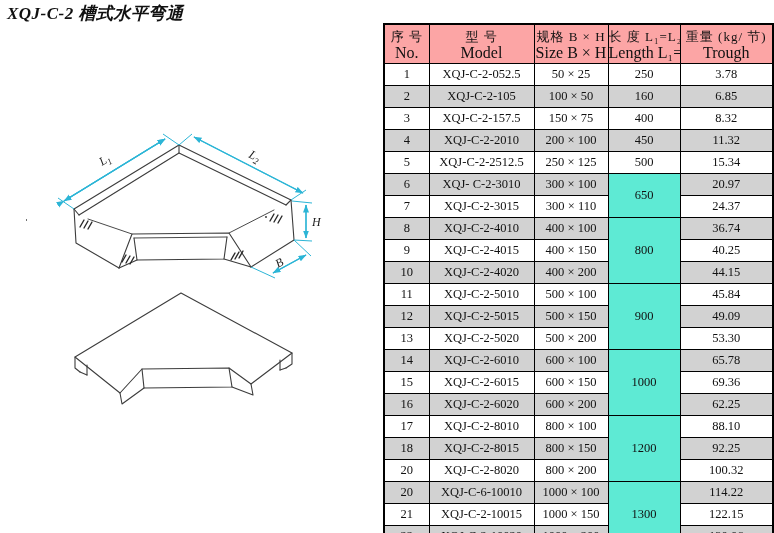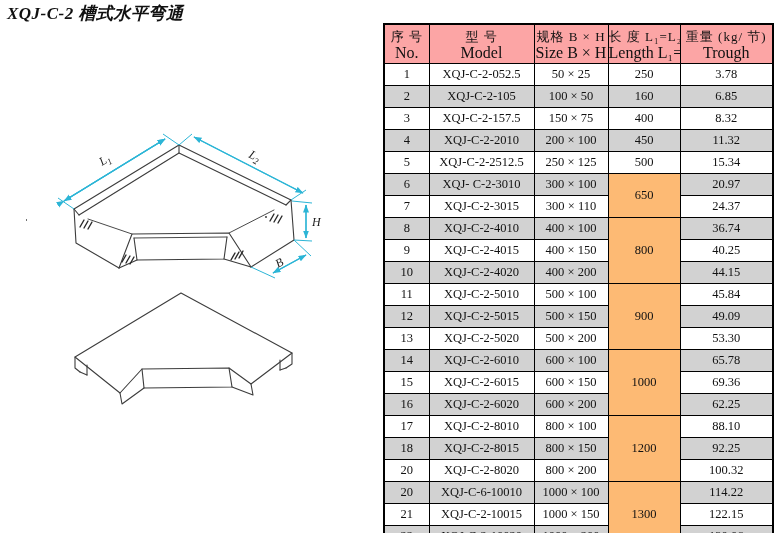--- a/index.html
+++ b/index.html
@@ -50,21 +50,21 @@
   .th-zh{font-size:13px;line-height:17px;letter-spacing:1px;}
   .th-en{font-size:16px;line-height:15px;letter-spacing:0px;}
   table.spec td{
     font-size:12.5px;
     height:21px;
     line-height:21px;
     background:#ffffff;
   }
   tr.gray td{background:#d2d2d2;}
   td.cell-model{text-align:left;padding-left:9px;}
-  td.cell-length.merged{background:#fdba74;text-align:center;}
+  td.cell-length.merged{background:#5eead4;text-align:center;}
 </style>
 </head>
 <body>
 
 <div class="page">
 
   <div class="title-block">
     <div class="title-zh">XQJ-C-2 槽式水平弯通</div>
   </div>
 

